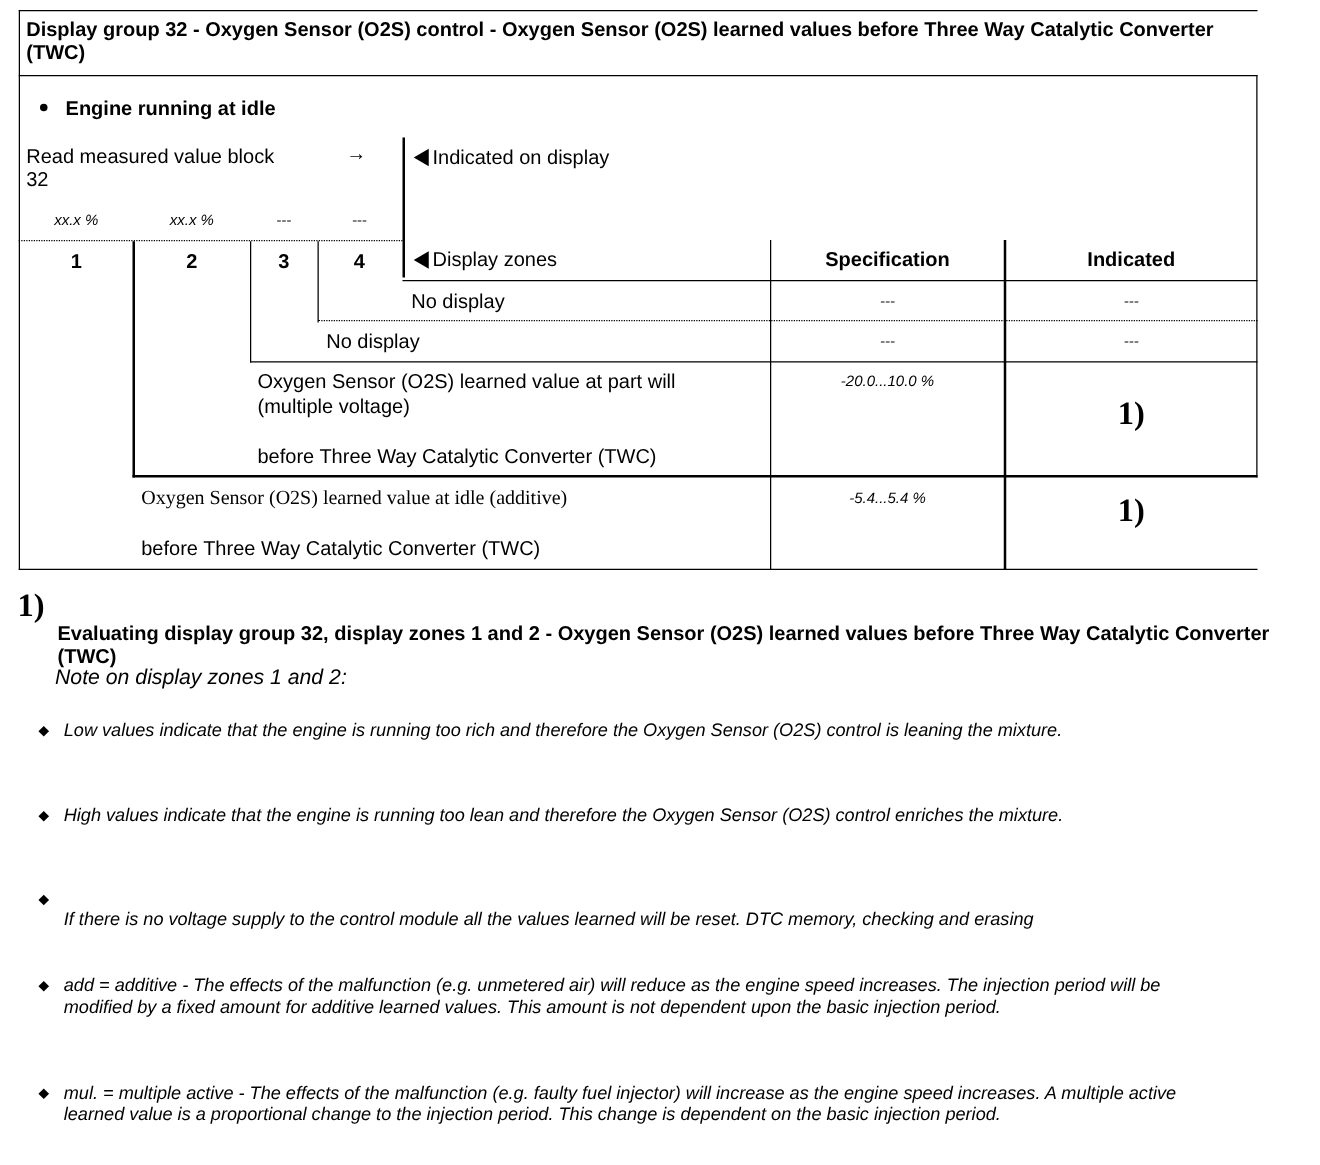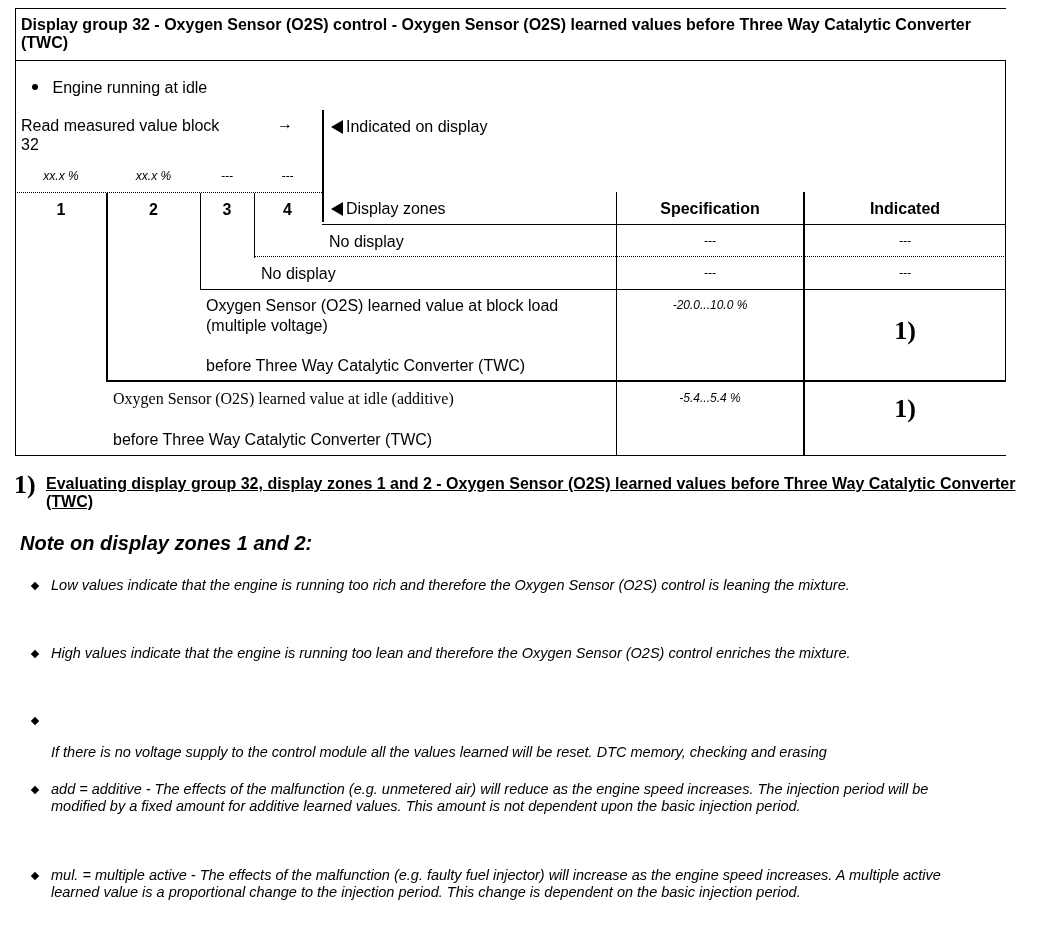--- a/index.html
+++ b/index.html
@@ -28,21 +28,21 @@
 <body>
 
 <div class="hl" style="left:15px; top:8px; width:991px;"></div>
 <div class="vl" style="left:15px; top:8px; height:448px;"></div>
 <div class="abs title" style="left:21px; top:16px; width:980px;">Display group 32 - Oxygen Sensor (O2S) control - Oxygen Sensor (O2S) learned values before Three Way Catalytic Converter (TWC)</div>
 <div class="hl" style="left:15px; top:60px; width:991px;"></div>
 <div class="vl" style="left:1005px; top:60px; height:196px;"></div>
 
 <div class="abs t16" style="left:32px; top:79px;">
   <span class="bullet-dot"></span>
-  <span style="margin-left:10px;">Engine running at idle</span>
+  <span style="margin-left:10px;font-weight:bold;">Engine running at idle</span>
 </div>
 
 <div class="abs t16" style="left:21px; top:117px;text-align:right;">Read measured value block</div>
 <div class="abs t16" style="left:21px; top:136px;">32</div>
 <div class="abs t16" style="left:277px; top:115px;">→</div>
 <div class="vl2" style="left:322px; top:110px; height:112px;"></div>
 <div class="abs t16" style="left:331px; top:118px;">
   <span class="tri"></span><span>Indicated on display</span>
 </div>
 
@@ -83,45 +83,45 @@
   <div class="abs t15 center" style="left:805px; top:233px; width:200px;">---</div>
 </div>
 
 <div>
   <div class="abs t16" style="left:261px; top:265px;">No display</div>
   <div class="abs t15 center" style="left:617px; top:265px; width:186px;">---</div>
   <div class="abs t15 center" style="left:805px; top:265px; width:200px;">---</div>
 </div>
 
 <div>
-  <div class="abs t16" style="left:206px; top:297px;">Oxygen Sensor (O2S) learned value at block load</div>
+  <div class="abs t16" style="left:206px; top:297px;">Oxygen Sensor (O2S) learned value at part will</div>
   <div class="abs t16" style="left:206px; top:317px;">(multiple voltage)</div>
   <div class="abs t16" style="left:206px; top:357px;">before Three Way Catalytic Converter (TWC)</div>
   <div class="abs t15 center" style="left:617px; top:297px; width:186px;">-20.0...10.0 %</div>
   <div class="abs serif1 center" style="left:805px; top:316px; width:200px;">1)</div>
 </div>
 
 <div>
   <div class="abs t16" style="left:113px; top:390px;font-family:Liberation Serif, serif;">Oxygen Sensor (O2S) learned value at idle (additive)</div>
   <div class="abs t16" style="left:113px; top:431px;">before Three Way Catalytic Converter (TWC)</div>
   <div class="abs t15 center" style="left:617px; top:390px; width:186px;">-5.4...5.4 %</div>
   <div class="abs serif1 center" style="left:805px; top:394px; width:200px;">1)</div>
 </div>
 
 <div class="abs serif1" style="left:14px; top:470px;">1)</div>
-<div class="abs title" style="left:46px; top:475px; width:1000px;text-decoration:underline;">Evaluating display group 32, display zones 1 and 2 - Oxygen Sensor (O2S) learned values before Three Way Catalytic Converter (TWC)</div>
+<div class="abs title" style="left:46px; top:499px; width:1000px;">Evaluating display group 32, display zones 1 and 2 - Oxygen Sensor (O2S) learned values before Three Way Catalytic Converter (TWC)</div>
 
-<div class="abs" style="left:20px; top:532px; font-size:20px; font-weight:bold; font-style:italic;">Note on display zones 1 and 2:</div>
+<div class="abs" style="left:44px; top:532px; font-size:17px; font-weight:normal; font-style:italic;">Note on display zones 1 and 2:</div>
 
 <div class="abs" style="left:32px; top:578px;"><span class="diamond"></span></div>
 <div class="abs note" style="left:51px; top:577px; width:880px;font-style:italic;">Low values indicate that the engine is running too rich and therefore the Oxygen Sensor (O2S) control is leaning the mixture.</div>
 
 <div class="abs" style="left:32px; top:646px;"><span class="diamond"></span></div>
 <div class="abs note" style="left:51px; top:645px; width:880px;">High values indicate that the engine is running too lean and therefore the Oxygen Sensor (O2S) control enriches the mixture.</div>
 
 <div class="abs" style="left:32px; top:713px;"><span class="diamond"></span></div>
-<div class="abs note" style="left:51px; top:744px; width:960px;font-style:italic;">If there is no voltage supply to the control module all the values learned will be reset. DTC memory, checking and erasing</div>
+<div class="abs note" style="left:51px; top:728px; width:960px;font-style:italic;">If there is no voltage supply to the control module all the values learned will be reset. DTC memory, checking and erasing</div>
 
 <div class="abs" style="left:32px; top:782px;"><span class="diamond"></span></div>
 <div class="abs note" style="left:51px; top:781px; width:885px;">add = additive - The effects of the malfunction (e.g. unmetered air) will reduce as the engine speed increases. The injection period will be modified by a fixed amount for additive learned values. This amount is not dependent upon the basic injection period.</div>
 
 <div class="abs" style="left:32px; top:868px;"><span class="diamond"></span></div>
 <div class="abs note" style="left:51px; top:867px; width:910px;">mul. = multiple active - The effects of the malfunction (e.g. faulty fuel injector) will increase as the engine speed increases. A multiple active learned value is a proportional change to the injection period. This change is dependent on the basic injection period.</div>
 
 </body></html>

